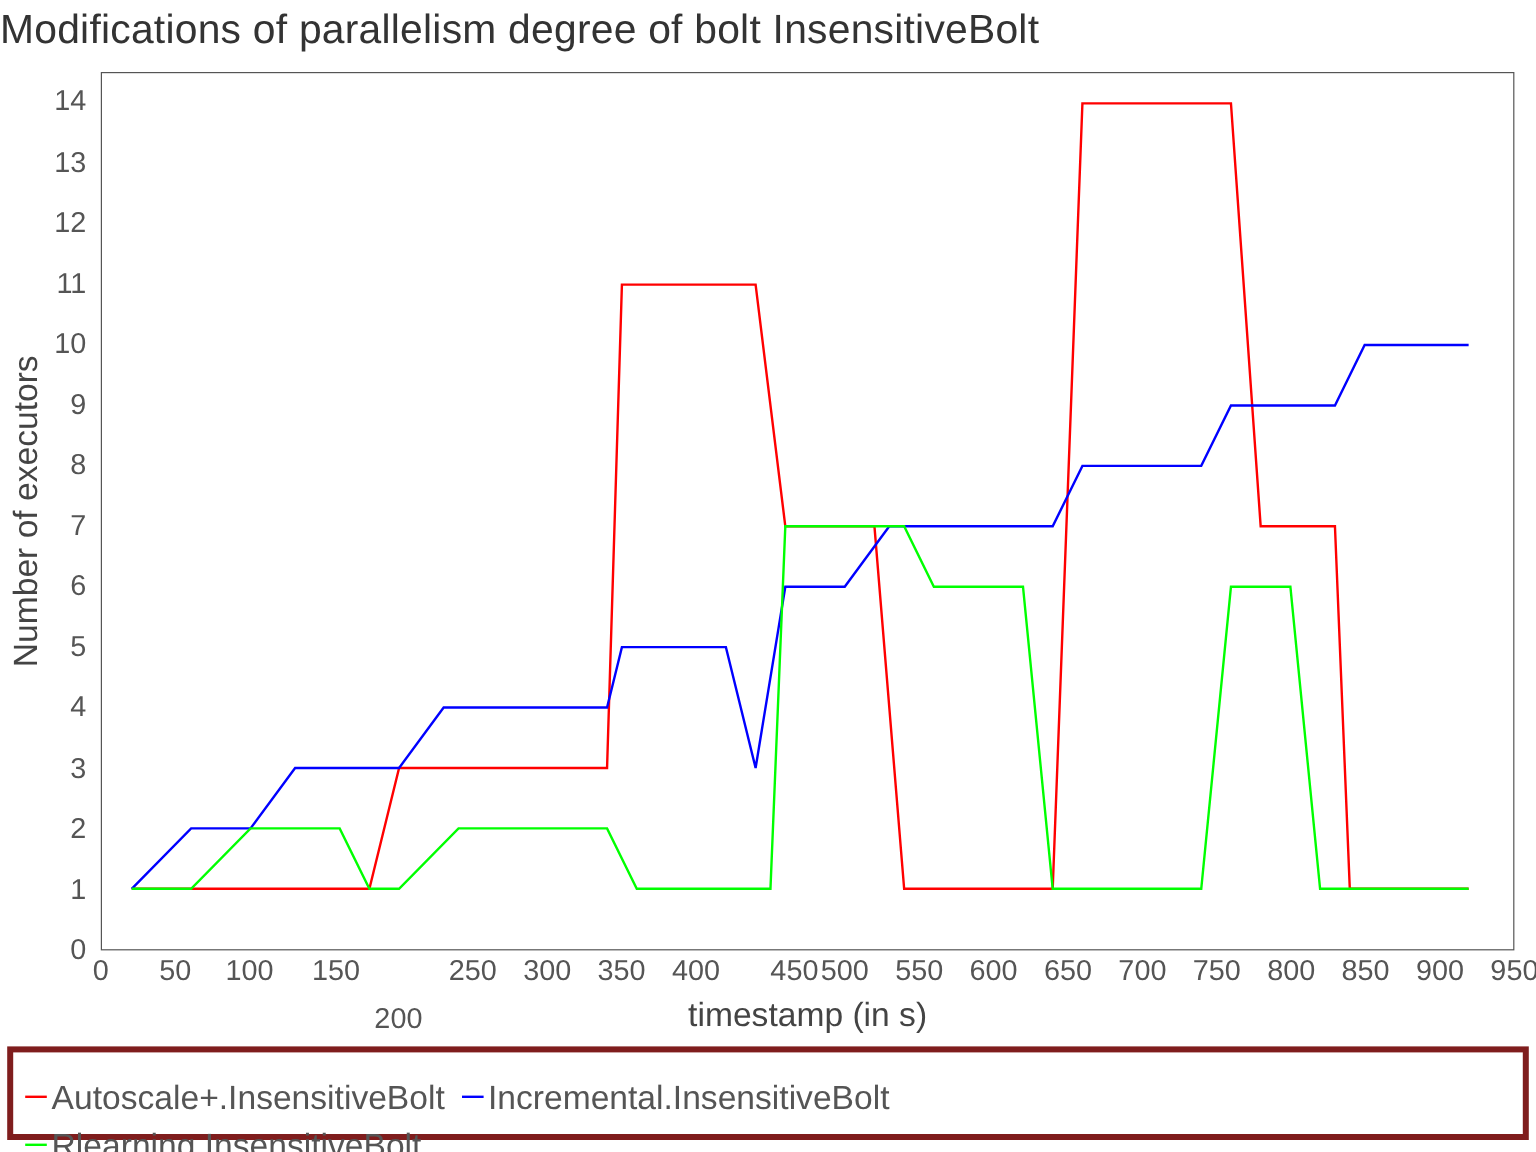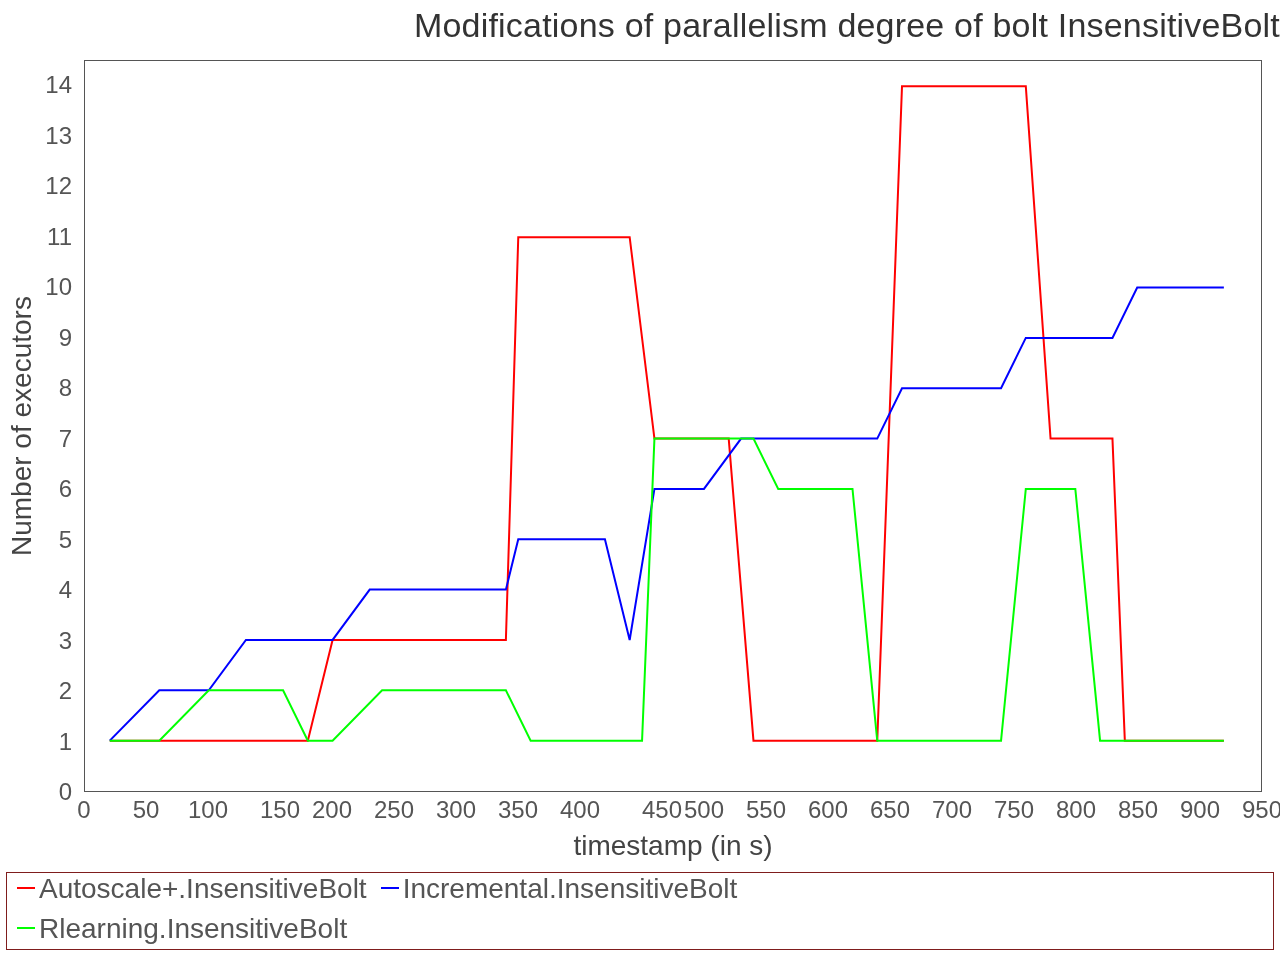--- a/index.html
+++ b/index.html
@@ -14,21 +14,21 @@
   .wrap {
     position: relative;
     width: 1280px;
     height: 960px;
   }
   .title {
     position: absolute;
     top: 6px;
     left: 0;
     right: 0;
-    text-align: right;
+    text-align: left;
     font-size: 34px;
     letter-spacing: 0.2px;
   }
   
   .plot {
     position: absolute;
     left: 84px;   
     top: 60px;
     width: 1178px; 
     height: 732px;
@@ -97,23 +97,23 @@
     align-items: center;
     justify-content: center;
   }
   
   .legend {
     position: absolute;
     left: 6px;
     right: 6px;
     top: 872px;
     height: 78px;
-    border: 1px solid #7f1d1d;
+    border: 5px solid #7f1d1d;
     box-sizing: border-box;
-    padding: 0 10px 4px 10px;
+    padding: 22px 10px 4px 10px;
     display: flex;
     flex-wrap: wrap;
     align-content: flex-start;
     column-gap: 14px;
     row-gap: 4px;
     font-size: 28px;
     color: #555555;
   }
   .legend .item {
     display: inline-flex;
@@ -170,21 +170,21 @@
       <div class="y-tick" style="bottom: 605.793px; text-align: right;">12</div>
       <div class="y-tick" style="bottom: 656.276px;">13</div>
       <div class="y-tick" style="bottom: 706.759px;">14</div>
     </div>
 
   <div class="x-ticks" id="x-ticks">
       <div class="x-tick" style="left: 0px;">0</div>
       <div class="x-tick" style="left: 62px;">50</div>
       <div class="x-tick" style="left: 124px;">100</div>
       <div class="x-tick" style="left: 196px;">150</div>
-      <div class="x-tick" style="left: 248px;">200</div>
+      <div class="x-tick" style="left: 248px; margin-top: 40px;">200</div>
       <div class="x-tick" style="left: 310px;">250</div>
       <div class="x-tick" style="left: 372px;">300</div>
       <div class="x-tick" style="left: 434px;">350</div>
       <div class="x-tick" style="left: 496px;">400</div>
       <div class="x-tick" style="left: 558px; margin-left: 20px;">450</div>
       <div class="x-tick" style="left: 620px;">500</div>
       <div class="x-tick" style="left: 682px;">550</div>
       <div class="x-tick" style="left: 744px;">600</div>
       <div class="x-tick" style="left: 806px;">650</div>
       <div class="x-tick" style="left: 868px;">700</div>

